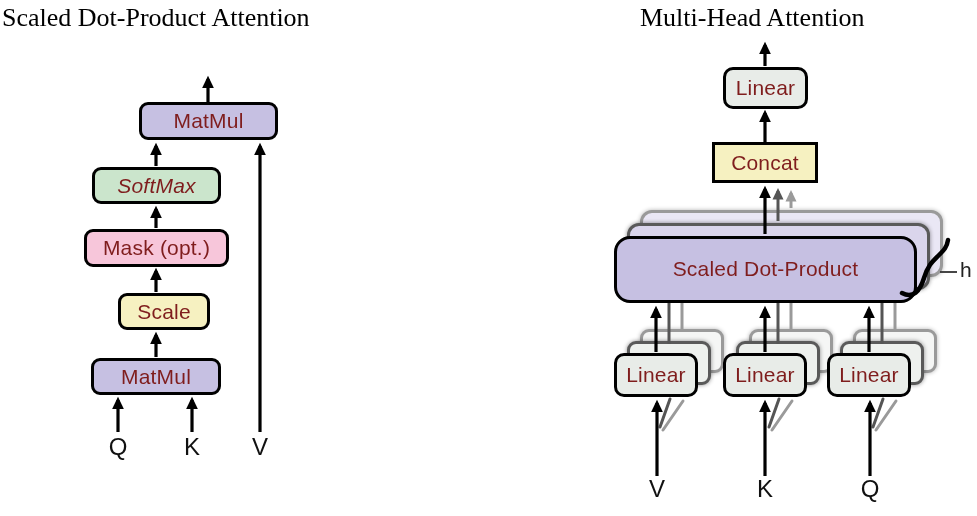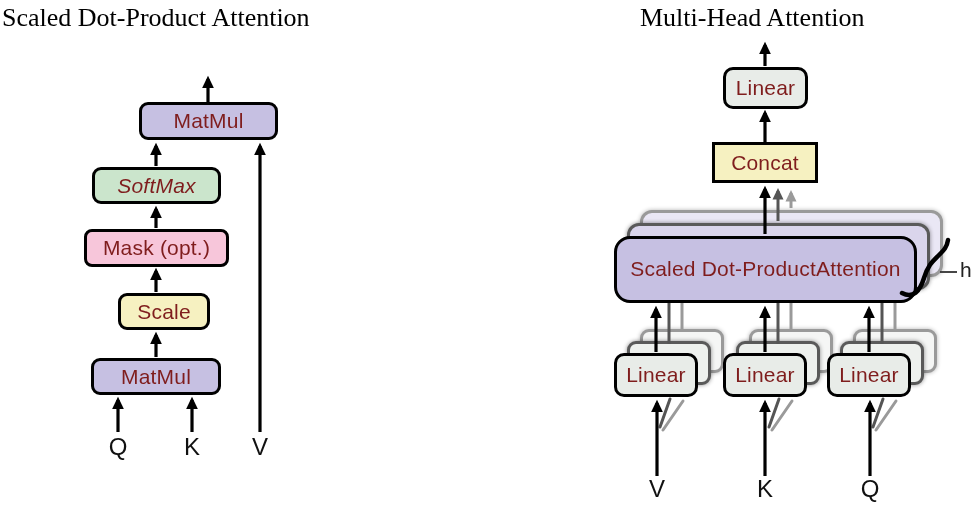--- a/index.html
+++ b/index.html
@@ -5,21 +5,21 @@
   html,body{margin:0;padding:0;background:#fff;}
   .canvas{position:relative;width:977px;height:504px;background:#ffffff;overflow:hidden;
           font-family:"Liberation Sans",sans-serif;}
   .title{position:absolute;font-family:"Liberation Serif",serif;font-size:26px;color:#000;
          white-space:nowrap;z-index:4;}
   .box{position:absolute;box-sizing:border-box;border:3.2px solid #000;border-radius:9px;
        display:flex;align-items:center;justify-content:center;
        font-size:21px;color:#7f1d1d;z-index:3;letter-spacing:.2px;}
   .purple{background:#c6c0e2;}
   .green{background:#cbe5cc;}
-  .pink{background:#f7c6da;border-radius:8px;}
+  .pink{background:#f7c6da;}
   .yellow{background:#f6f1c1;}
   .grayish{background:#e8ece8;}
   .stack{z-index:1;}
   .stack.mid{border-color:#5a5a5a;box-shadow:0 0 4px rgba(0,0,0,.45);}
   .stack.back{border-color:#9a9a9a;box-shadow:0 0 4px rgba(0,0,0,.3);}
   .purple-mid{background:#dad5ec;}
   .purple-back{background:#eae7f5;}
   .gray-mid{background:#eef1ee;}
   .gray-back{background:#f5f6f5;}
   .sdpa-front{flex-direction:row;line-height:1.28;border-radius:16px;}
@@ -125,21 +125,20 @@
   </div>
 
   <div class="box grayish" style="left:723px;top:67px;width:85px;height:42px;border-radius:10px;">
     <span>Linear</span>
   </div>
   <div class="box yellow" style="left:712px;top:142px;width:106px;height:41px;border-radius:0;">
     <span>Concat</span>
   </div>
   <div class="box purple sdpa-front" style="left:614px;top:236px;width:303px;height:67px;">
     <div>Scaled Dot-Product</div>
-    <div>Attention</div>
   </div>
   <div class="box grayish" style="left:614px;top:353px;width:84px;height:44px;border-radius:10px;">
     <span>Linear</span>
   </div>
   <div class="box grayish" style="left:723px;top:353px;width:84px;height:44px;border-radius:10px;">
     <span>Linear</span>
   </div>
   <div class="box grayish" style="left:827px;top:353px;width:84px;height:44px;border-radius:10px;">
     <span>Linear</span>
   </div>

